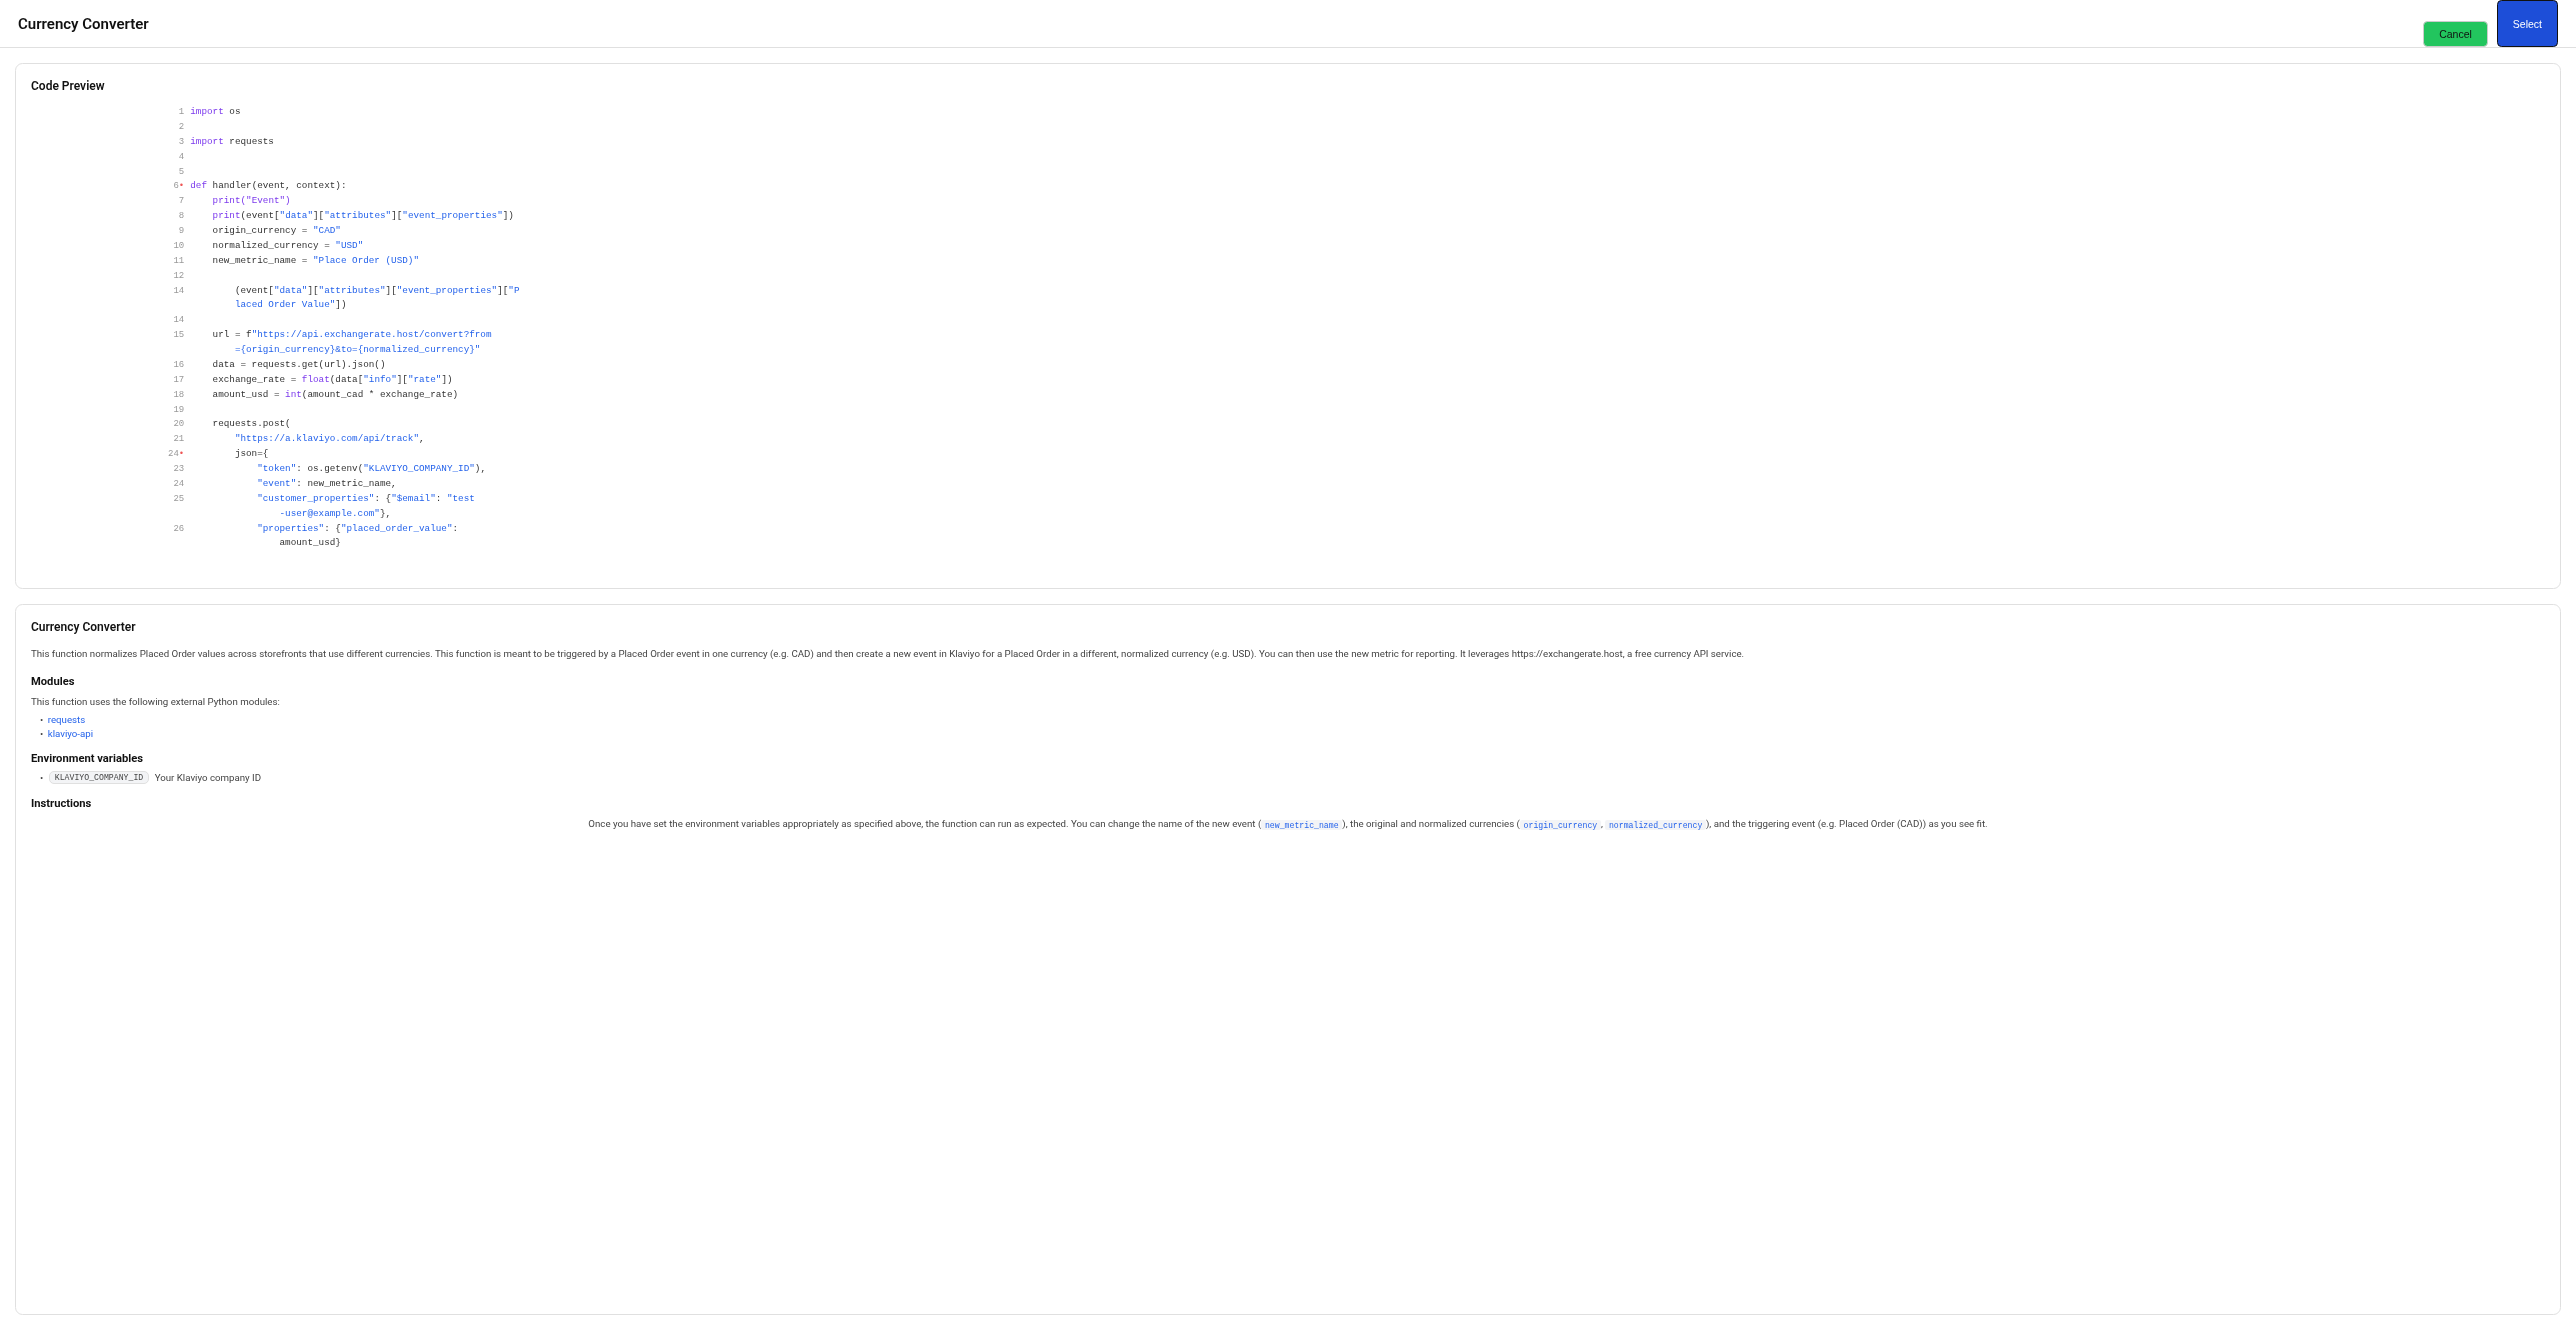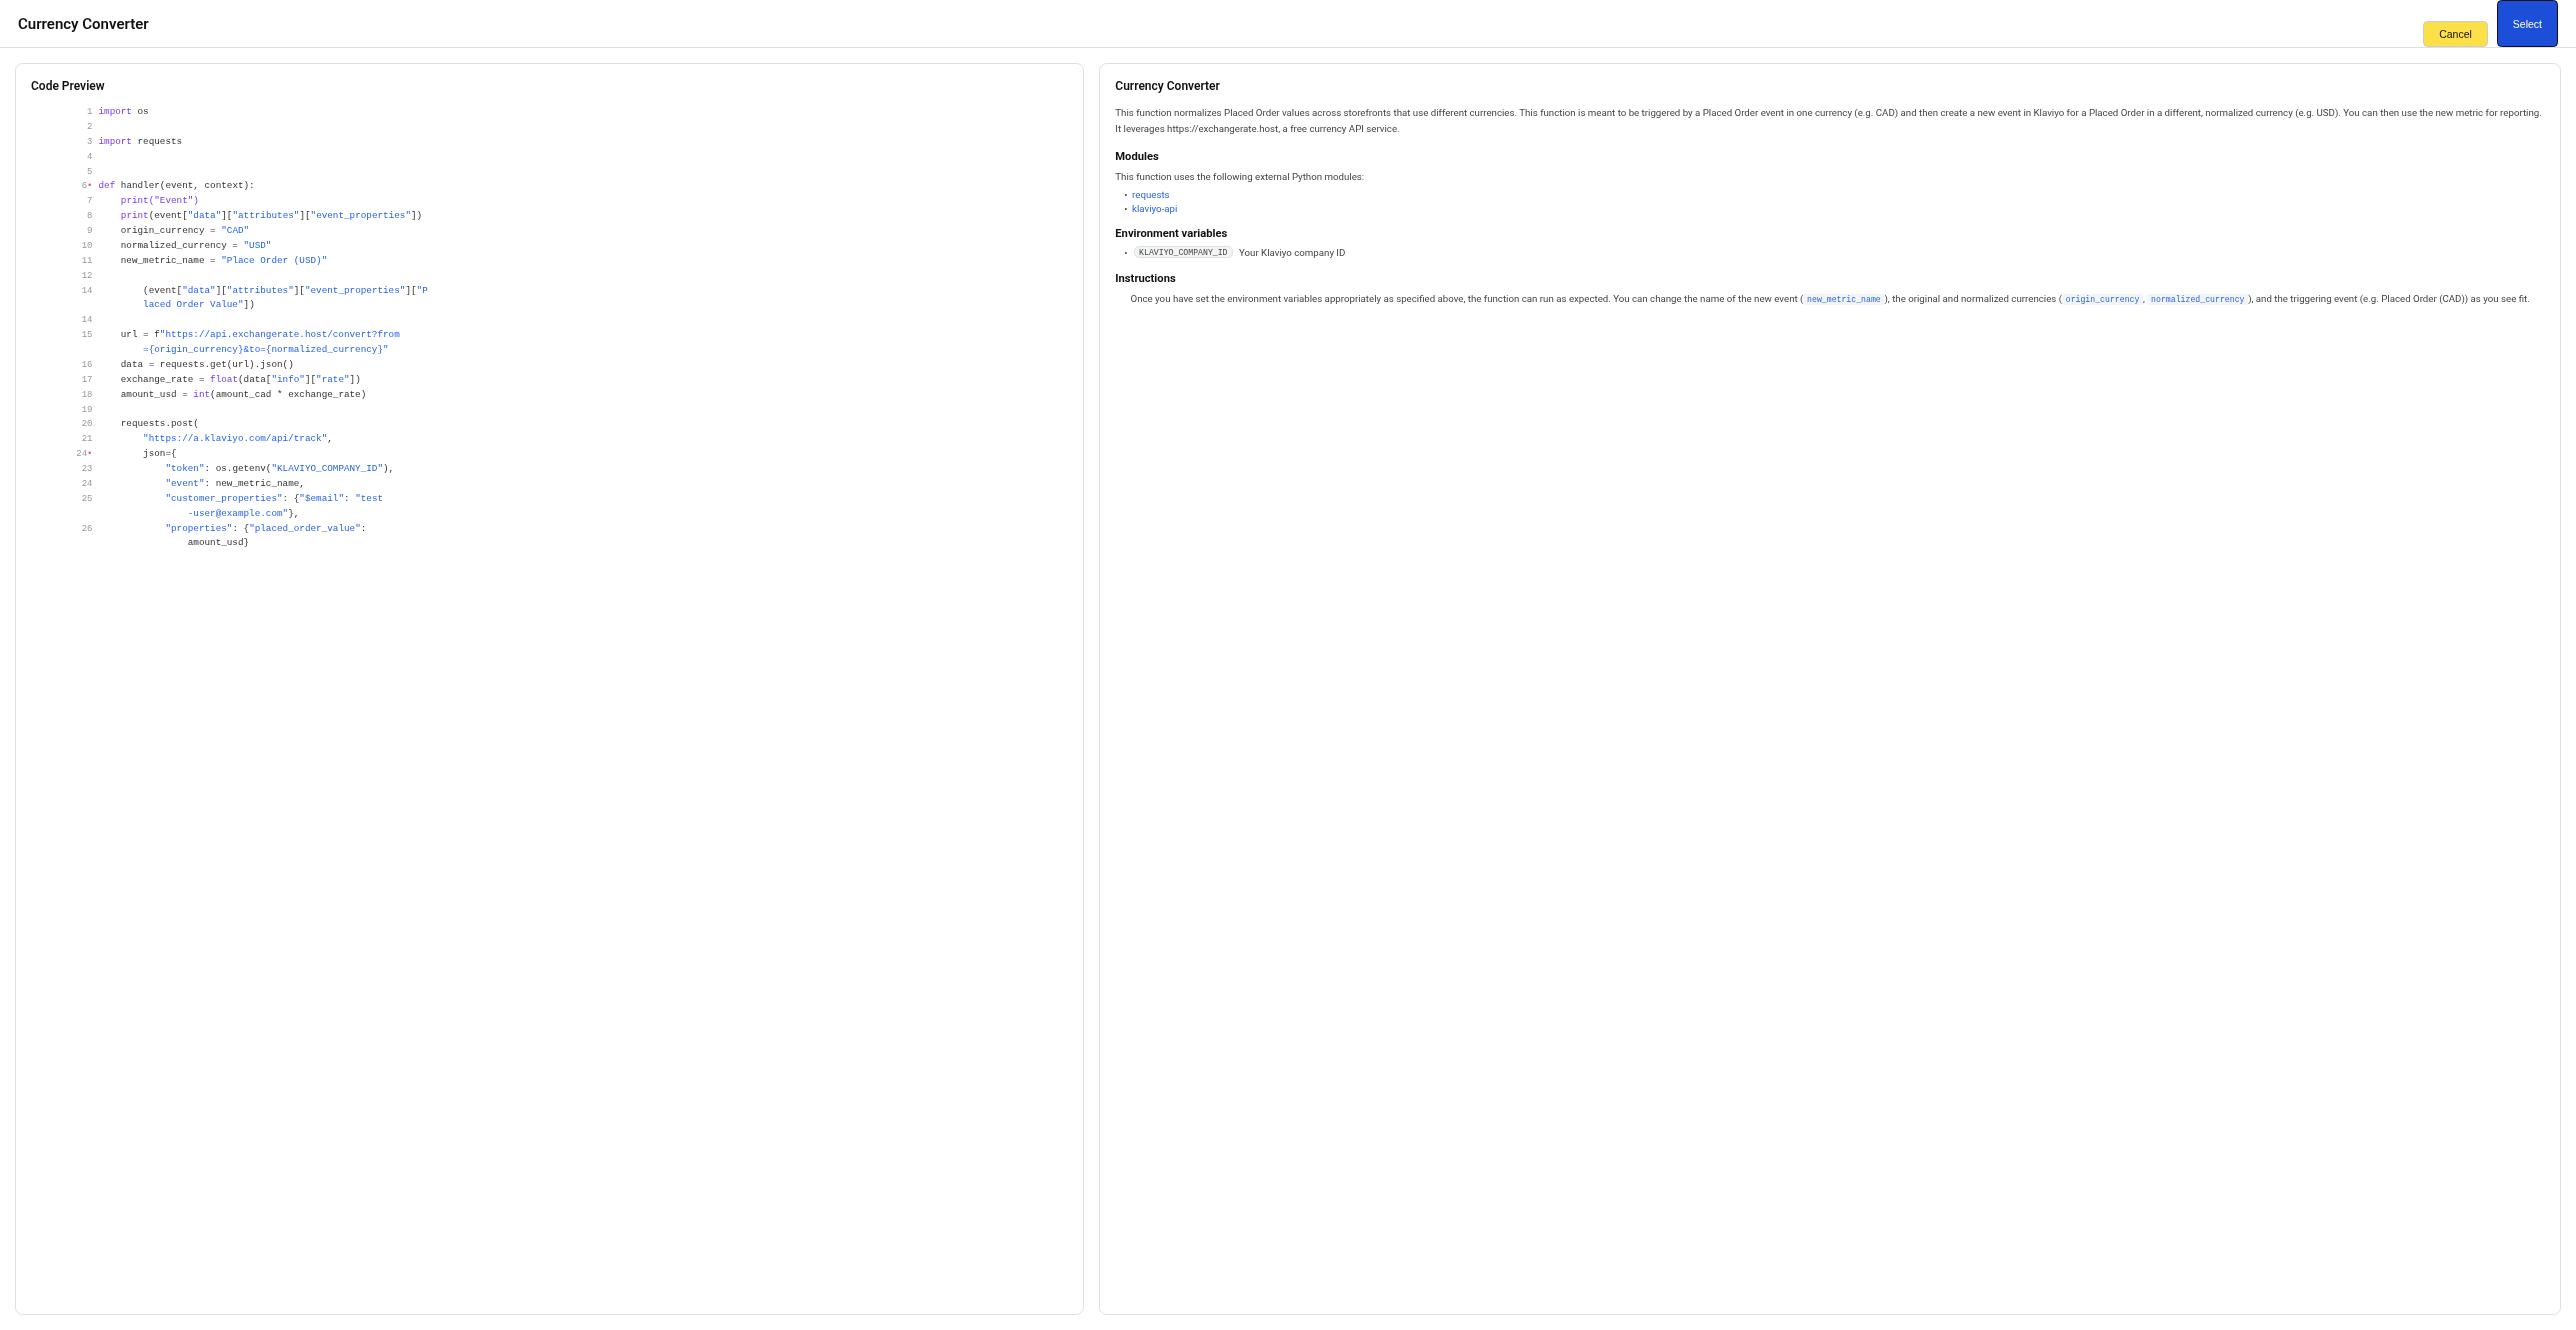--- a/index.html
+++ b/index.html
@@ -31,21 +31,21 @@
     }
 
     .header-buttons {
       display: flex;
       gap: 9px;
     }
 
     .btn-cancel {
       padding: 6px 15px;
       border: 0.7px solid #ccc;
-      background: #fde047;
+      background: #22c55e;
       border-radius: 4.5px;
       font-size: 10.5px;
       cursor: pointer;
       color: #111;
       margin-top: 21px;
     }
 
     .btn-select {
       padding: 6px 15px;
       border: 0.7px solid #111;
@@ -55,20 +55,21 @@
       cursor: pointer;
       color: #fff;
       font-weight: 500;
     }
 
     .main-content {
       display: flex;
       gap: 15px;
       padding: 15px;
       height: calc(100vh - 48px);
+      flex-direction: column;
     }
 
     .panel {
       border: 0.7px solid #e0e0e0;
       border-radius: 7.5px;
       padding: 15px;
       overflow: hidden;
     }
 
     .panel-left {

